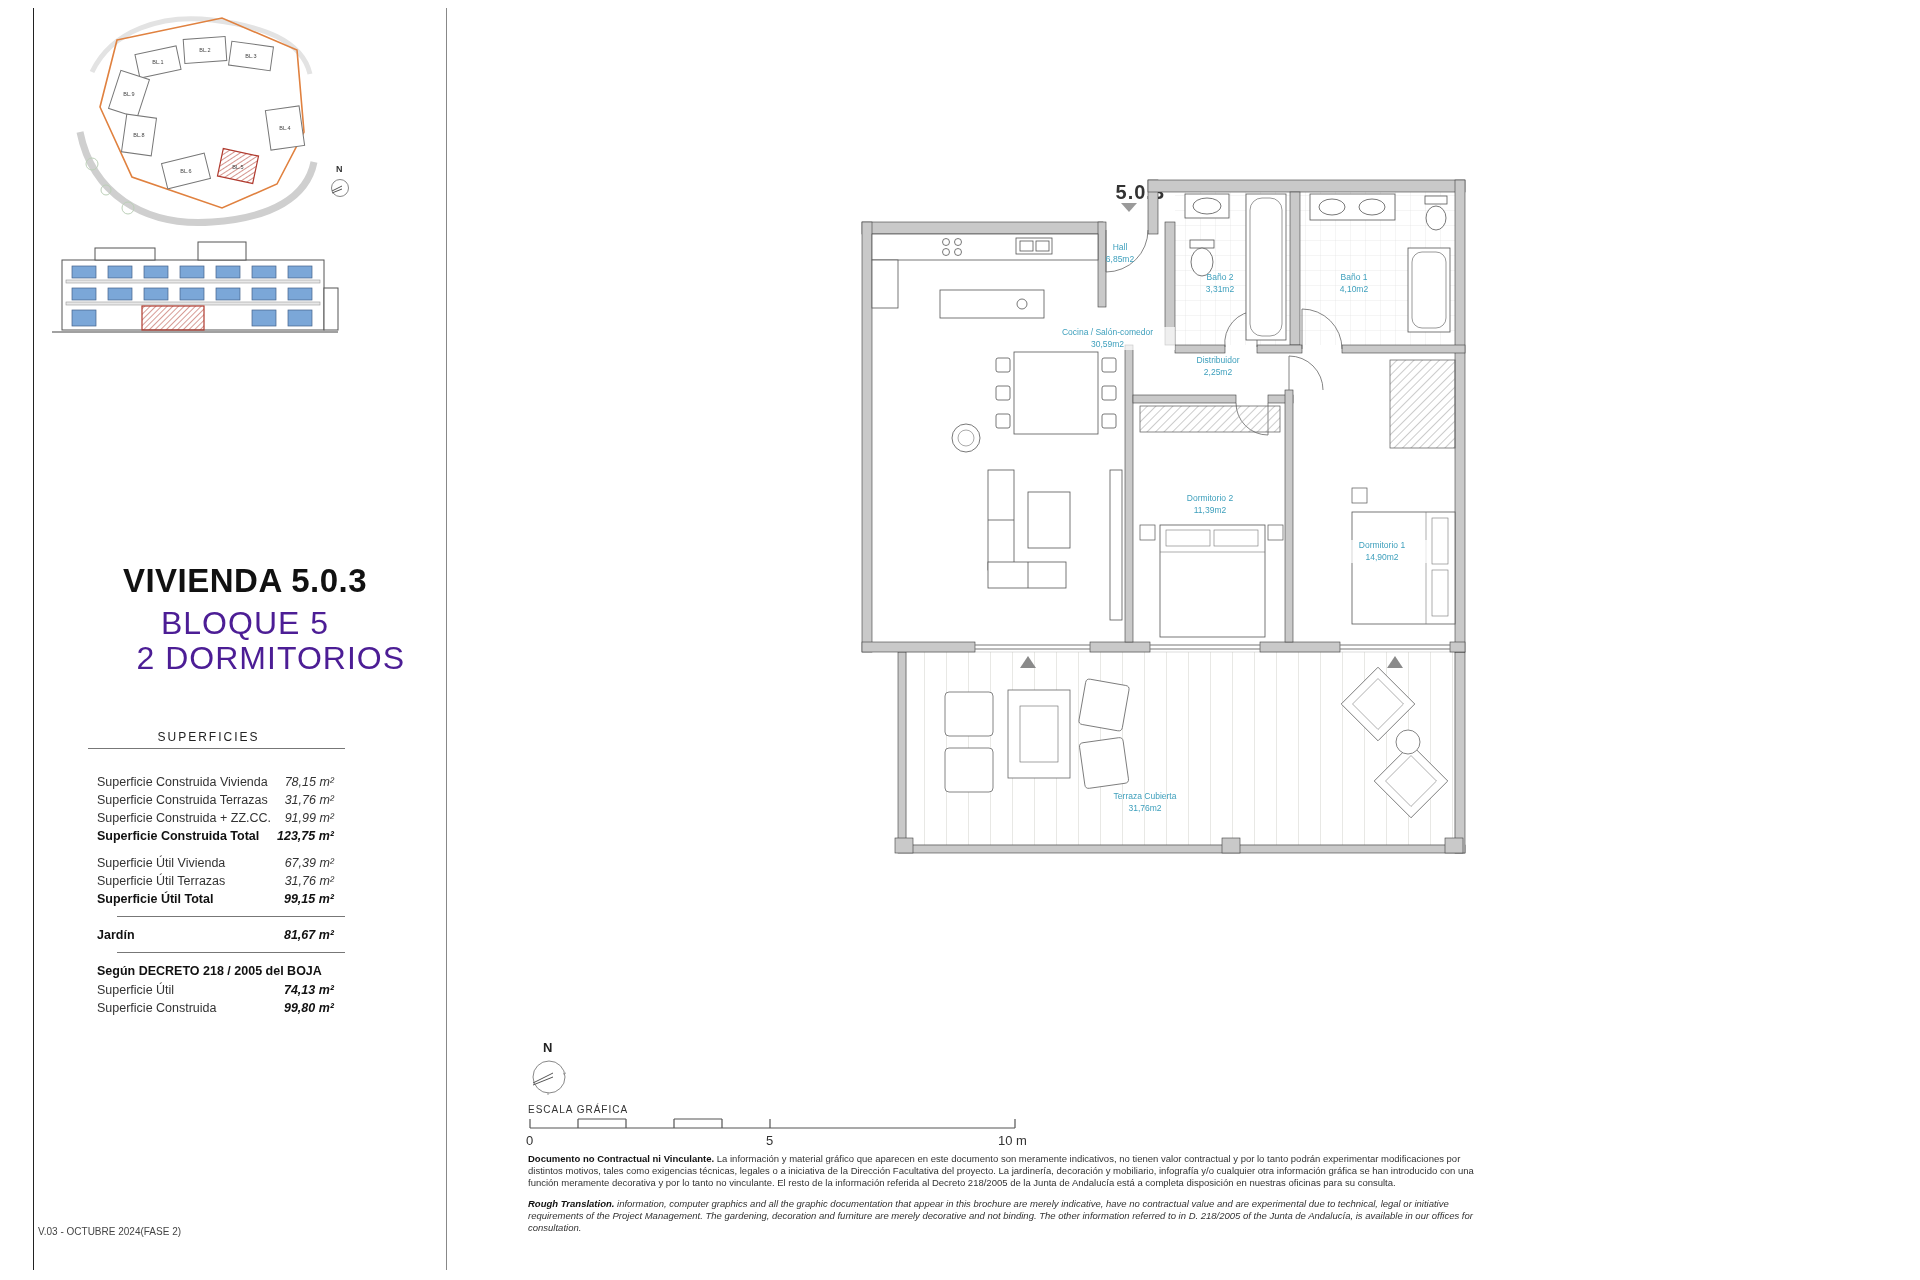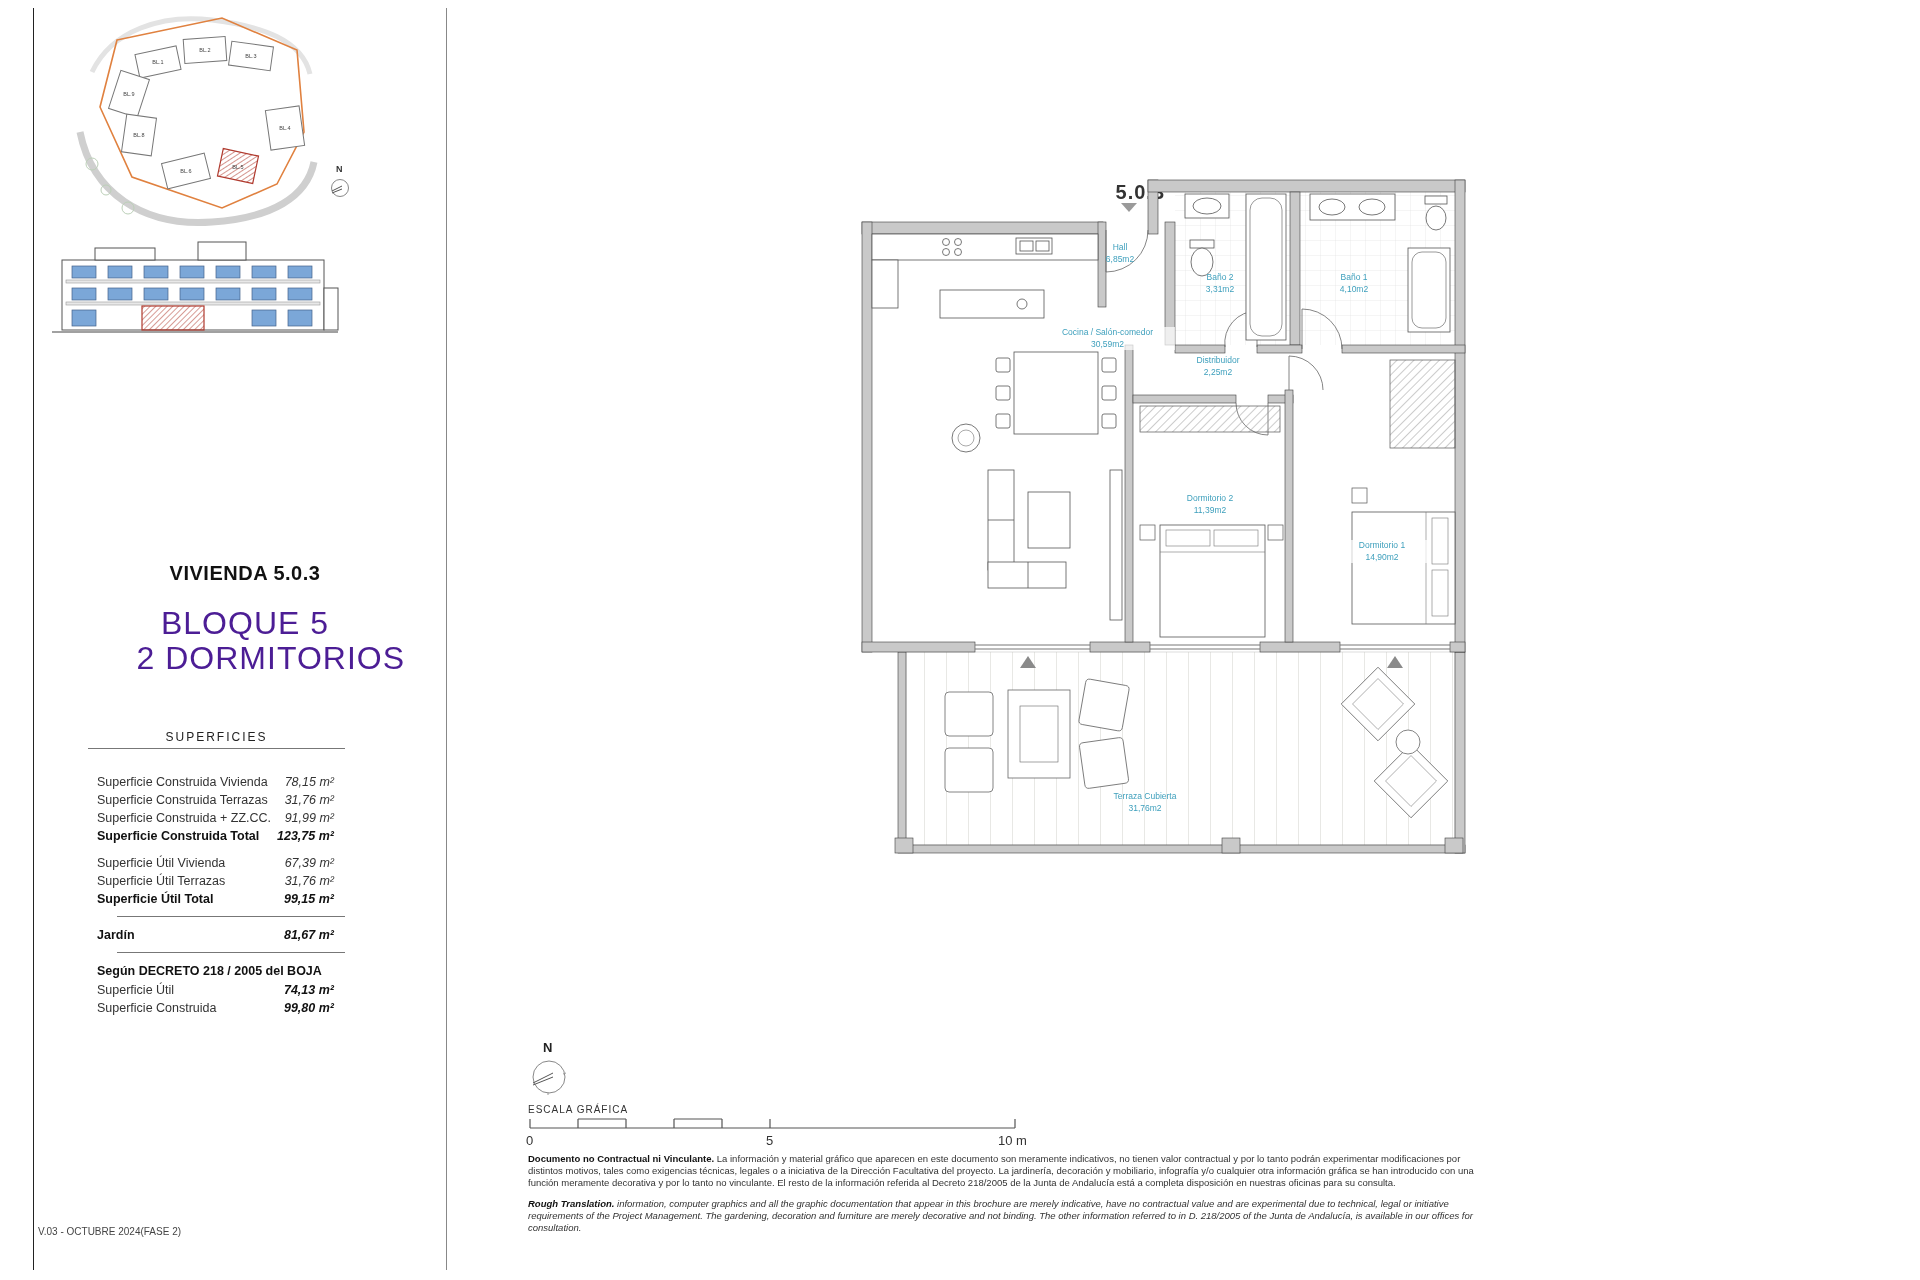--- a/index.html
+++ b/index.html
@@ -1,20 +1,20 @@
 <!DOCTYPE html>
 <html><head>
 <meta charset="utf-8">
 <style>
   html,body{margin:0;padding:0;background:#fff;}
   #page{position:relative;width:1920px;height:1280px;background:#fff;overflow:hidden;
         font-family:"Liberation Sans",sans-serif;color:#222;}
   .abs{position:absolute;}
   .vline{position:absolute;width:1px;background:#222;}
-  .title-main{font-size:20px;font-weight:700;letter-spacing:.5px;text-align:center;color:#111;}
+  .title-main{font-size:33px;font-weight:700;letter-spacing:.5px;text-align:center;color:#111;}
   .title-sub{font-size:32px;font-weight:400;letter-spacing:1px;text-align:center;color:#4c1d95;}
   .surf-head{font-size:12px;letter-spacing:2px;text-align:center;color:#222;}
   .surf-row{display:flex;justify-content:space-between;font-size:12.5px;color:#333;height:18px;line-height:14px;}
   .surf-row .val{font-style:italic;}
   .surf-row.bold{font-weight:700;color:#111;}
   .surf-row.valbold .val{font-weight:700;color:#111;margin-left:24px;}
   .hr{position:absolute;height:1px;background:#777;}
   .room-label{position:absolute;color:#3D9FBC;font-size:8.5px;line-height:11.5px;text-align:center;}
   .unit-label{font-size:20px;letter-spacing:1px;color:#333;text-align:right;font-weight:700;}
   .tri-down{width:0;height:0;border-left:8px solid transparent;border-right:8px solid transparent;border-top:9px solid #9a9a9a;}
@@ -111,21 +111,21 @@
         <rect x="202" y="74" width="24" height="16"></rect>
       <rect x="238" y="74" width="24" height="16"></rect>
     </g>
     <rect x="92" y="70" width="62" height="24" fill="url(#redhatchE)" stroke="#B03A2E" stroke-width="1.2"></rect>
   </svg>
 
   <div class="abs title-main" style="left:85px;top:562px;width:320px;">VIVIENDA 5.0.3</div>
   <div class="abs title-sub" style="left:85px;top:605px;width:320px;">BLOQUE 5</div>
   <div class="abs title-sub" style="left:85px;top:640px;width:320px;text-align:right;">2 DORMITORIOS</div>
 
-  <div class="abs surf-head" style="left:88px;top:730px;width:257px;">SUPERFICIES</div>
+  <div class="abs surf-head" style="left:80px;top:730px;width:257px;">SUPERFICIES</div>
   <div class="hr" style="left:88px;top:748px;width:257px;"></div>
 
   <div class="abs" style="left:97px;top:775px;width:237px;">
     <div class="surf-row">
         <span>Superficie Construida Vivienda</span>
         <span class="val">78,15 m²</span>
       </div>
     <div class="surf-row">
         <span>Superficie Construida Terrazas</span>
         <span class="val">31,76 m²</span>

